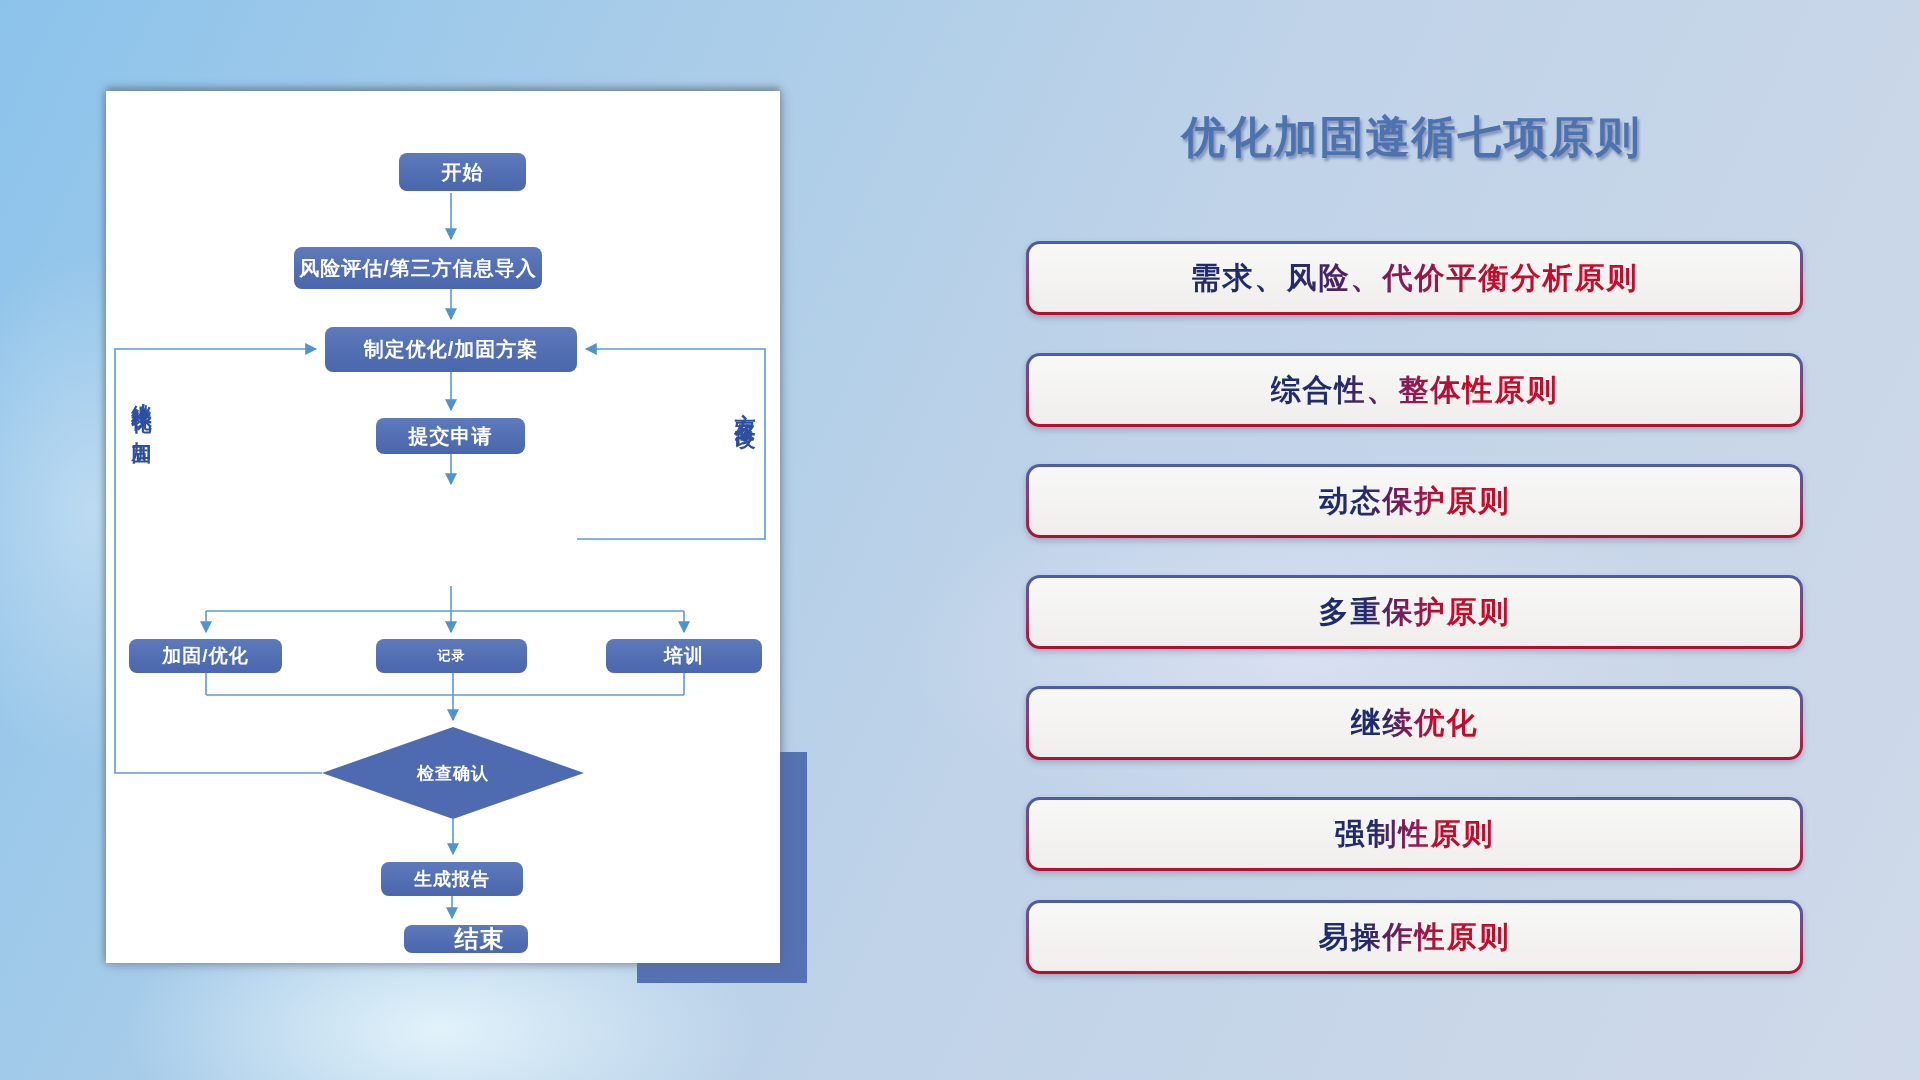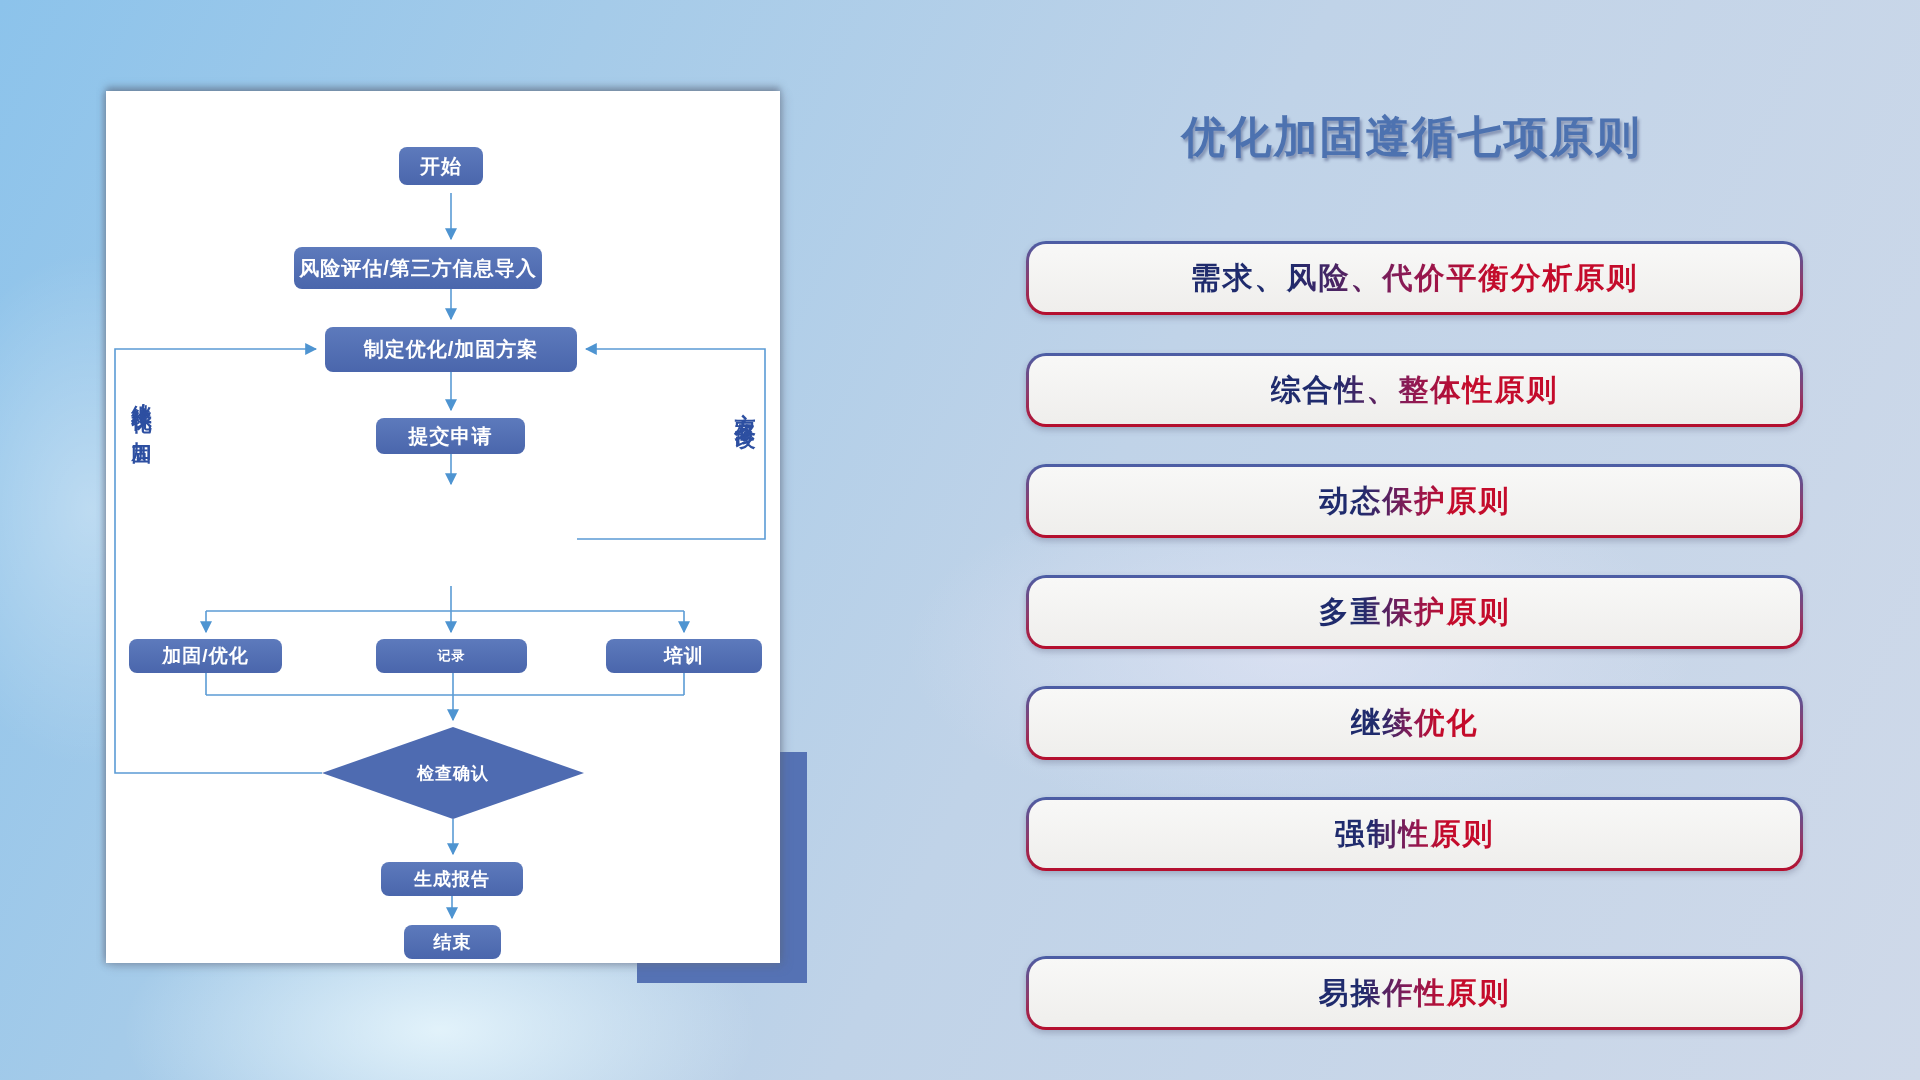--- a/index.html
+++ b/index.html
@@ -40,21 +40,21 @@
   #connector-svg{position:absolute;left:0;top:0;}
 
   
   .panel{position:absolute;left:1026px;top:0;width:771px;}
   .panel-title{
     position:absolute;left:0;top:108px;width:771px;text-align:center;
     font-size:44px;font-weight:bold;color:#4d72b0;letter-spacing:2px;
     text-shadow:2px 3px 3px rgba(40,50,100,.4);
   }
   .principle-box{
-    position:absolute;left:0;width:771px;height:68px;border-radius:20px;
+    position:absolute;left:0;width:771px;height:68px;border-radius:14px;
     border:3px solid transparent;
     background:linear-gradient(180deg,#f8f8f7 0%,#efeeec 100%) padding-box,
                linear-gradient(180deg,#4a5ea6 0%,#8f3a6a 55%,#b60d2c 100%) border-box;
     box-shadow:0 3px 6px rgba(60,60,95,.28);
     display:flex;align-items:center;justify-content:center;
   }
   .principle-label{
     font-size:30px;font-weight:bold;letter-spacing:2px;white-space:nowrap;
     background-image:linear-gradient(90deg,#1f2b6d 0%,#1f2b6d 22%,#8c1a55 48%,#c40b2b 68%,#c40b2b 100%);
     -webkit-background-clip:text;background-clip:text;
@@ -92,40 +92,40 @@
       <path d="M578 582 V604"></path>
       <path d="M100 604 H578"></path>
       <path d="M347 582 V629" marker-end="url(#arr)"></path>
       <path d="M347 728 V763" marker-end="url(#arr)"></path>
       <path d="M346 805 V827" marker-end="url(#arr)"></path>
       <path d="M471 448 H659 V258 H480" marker-end="url(#arr)"></path>
       <path d="M216 682 H9 V258 H210" marker-end="url(#arr)"></path>
     </g>
   </svg>
 
-  <div class="fnode" style="left:293px;top:56px;width:84px;height:38px;">开始</div>
+  <div class="fnode" style="left:293px;top:62px;width:127px;height:38px;">开始</div>
 
   <div class="fnode" style="left:188px;top:156px;width:248px;height:42px;">风险评估/第三方信息导入</div>
 
   <div class="fnode" style="left:219px;top:236px;width:252px;height:45px;">制定优化/加固方案</div>
 
   <div class="fnode" style="left:270px;top:327px;width:149px;height:36px;">提交申请</div>
 
 
   <div class="fnode" style="left:23px;top:548px;width:153px;height:34px;font-size:19px;">加固/优化</div>
 
   <div class="fnode" style="left:270px;top:548px;width:151px;height:34px;font-size:13px;">记录</div>
 
   <div class="fnode" style="left:500px;top:548px;width:156px;height:34px;font-size:19px;">培训</div>
 
   <div class="fdiamond" style="left:216px;top:636px;width:262px;height:92px;">检查确认</div>
 
   <div class="fnode" style="left:275px;top:771px;width:142px;height:34px;font-size:18px;">生成报告</div>
 
-  <div class="fnode" style="left:298px;top:834px;width:97px;height:34px;font-size:18px;">结束</div>
+  <div class="fnode" style="left:298px;top:834px;width:97px;height:28px;font-size:24px;padding-left:27px;">结束</div>
 
   <div class="vlabel" style="left:26px;top:298px;">继续优化/加固</div>
 
   <div class="vlabel" style="left:629px;top:305px;font-size:21px;letter-spacing:5px;">方案修改</div>
 </div>
 
 <div class="panel">
   <div class="panel-title">优化加固遵循七项原则</div>
 
   <div class="principle-box" style="top:241px;">
@@ -139,16 +139,16 @@
   </div>
   <div class="principle-box" style="top:575px;">
     <span class="principle-label">多重保护原则</span>
   </div>
   <div class="principle-box" style="top:686px;">
     <span class="principle-label">继续优化</span>
   </div>
   <div class="principle-box" style="top:797px;">
     <span class="principle-label">强制性原则</span>
   </div>
-  <div class="principle-box" style="top:956px;">
+  <div class="principle-box" style="top:900px;">
     <span class="principle-label">易操作性原则</span>
   </div>
 </div>
 
 </body></html>

